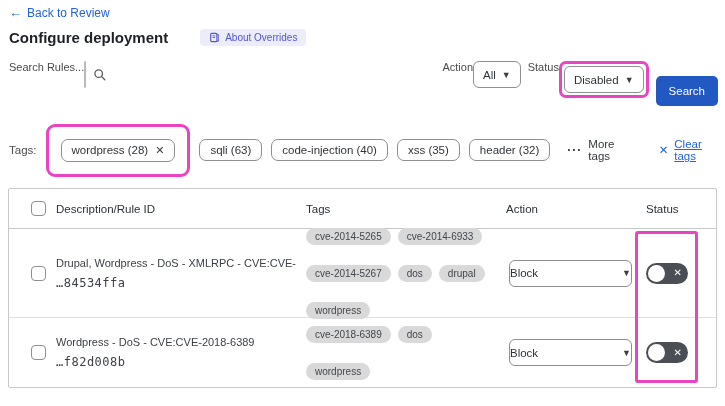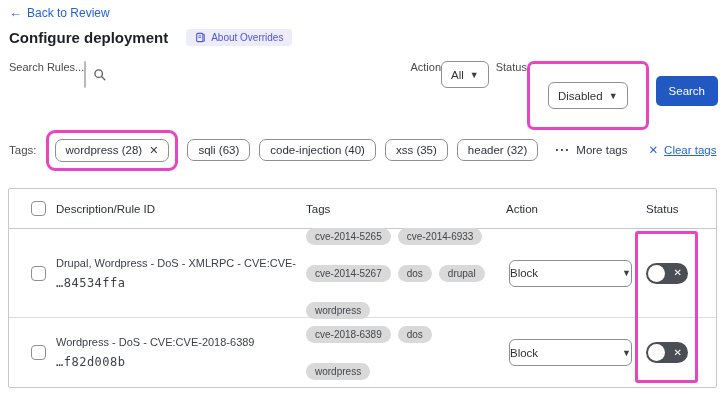--- a/index.html
+++ b/index.html
@@ -5,48 +5,48 @@
   * { margin:0; padding:0; box-sizing:border-box; }
   html,body { background:#fff; }
   body { font-family:"Liberation Sans", sans-serif; color:#24292e; }
   .canvas { position:relative; width:725px; height:406px; background:#fff; overflow:hidden; }
 
   
   .back-link { position:absolute; left:9px; top:5px; display:flex; align-items:center; gap:5px;
     color:var(--link_blue); font-size:12px; cursor:pointer; }
   .back-link .arrow { font-size:13px; }
 
-  .heading-row { position:absolute; left:9px; top:29px; display:flex; align-items:center; gap:18px; }
+  .heading-row { position:absolute; left:9px; top:29px; display:flex; align-items:center; gap:32px; }
   .page-title { font-size:15px; font-weight:bold; color:#1d2126; }
   .about-badge { display:flex; align-items:center; gap:5px; background:var(--badge_bg);
     color:var(--badge_text); font-size:10px; padding:3px 9px; border-radius:4px; cursor:pointer; }
   .about-badge svg { display:block; }
 
   
   .controls-row { position:absolute; left:9px; top:61px; width:709px; display:flex; align-items:flex-start; gap:7px; }
   .ctl-group { display:flex; }
   .ctl-label { font-size:11px; color:#4a4a4a; margin-bottom:4px; line-height:13px; white-space:nowrap; }
   .search-group { flex:1; }
   .search-box { position:relative; height:27px; border:1px solid #b9b9b9; border-radius:7px; background:#fff; }
   .search-box svg { position:absolute; left:8px; top:6px; }
   .search-box input { position:absolute; left:26px; top:1px; right:6px; height:23px; border:none; outline:none;
     font-size:12px; font-family:"Liberation Sans", sans-serif; background:transparent; }
   .drop-btn { height:27px; border:1px solid #8f8f8f; border-radius:6px; background:#fff; display:flex;
     align-items:center; gap:6px; padding:0 9px; font-size:11.5px; color:#2f3338; cursor:pointer; white-space:nowrap; }
   .drop-btn .caret { font-size:9px; color:#3a3e44; }
-  .hl-wrap-status { border:3px solid var(--highlight_magenta); border-radius:7px; padding:18px; }
+  .hl-wrap-status { border:3px solid var(--highlight_magenta); border-radius:7px; padding:2px; }
   .search-btn { height:30px; margin-top:15px; padding:0 13px; background:var(--button_blue); color:#fff;
     border:none; border-radius:5px; font-size:11.5px; font-family:"Liberation Sans", sans-serif; cursor:pointer; }
 
   
   .tags-row { position:absolute; left:9px; top:132px; width:716px; height:36px; display:flex; align-items:center; gap:9px; }
   .tags-label { font-size:11.5px; color:#4a4a4a; }
   .chip { border:1px solid #8f8f8f; border-radius:7px; background:#fff; padding:4px 10px; font-size:11.5px;
     color:#2f3338; white-space:nowrap; cursor:pointer; display:flex; align-items:center; gap:7px; }
-  .hl-wrap-chip { border:3px solid var(--highlight_magenta); border-radius:9px; padding:6px; }
+  .hl-wrap-chip { border:3px solid var(--highlight_magenta); border-radius:9px; padding:12px; }
   .chip .remove-x { font-size:11px; color:#3a3e44; }
   .more-tags { display:flex; align-items:center; gap:6px; font-size:11.5px; color:#33373c; cursor:pointer; margin-left:8px; }
   .more-tags .dots { font-weight:bold; letter-spacing:1px; font-size:12px; }
   .clear-tags { display:flex; align-items:center; gap:6px; font-size:11.5px; color:var(--link_blue); cursor:pointer; margin-left:12px; }
   .clear-tags .label { text-decoration:underline; }
 
   
   .rules-table { position:absolute; left:8px; top:188px; width:709px; border:1px solid #c8c8c8; border-radius:2px; background:#fff; }
   .t-row { display:flex; width:100%; }
   .t-head { height:40px; border-bottom:1px solid #c8c8c8; align-items:center; }

